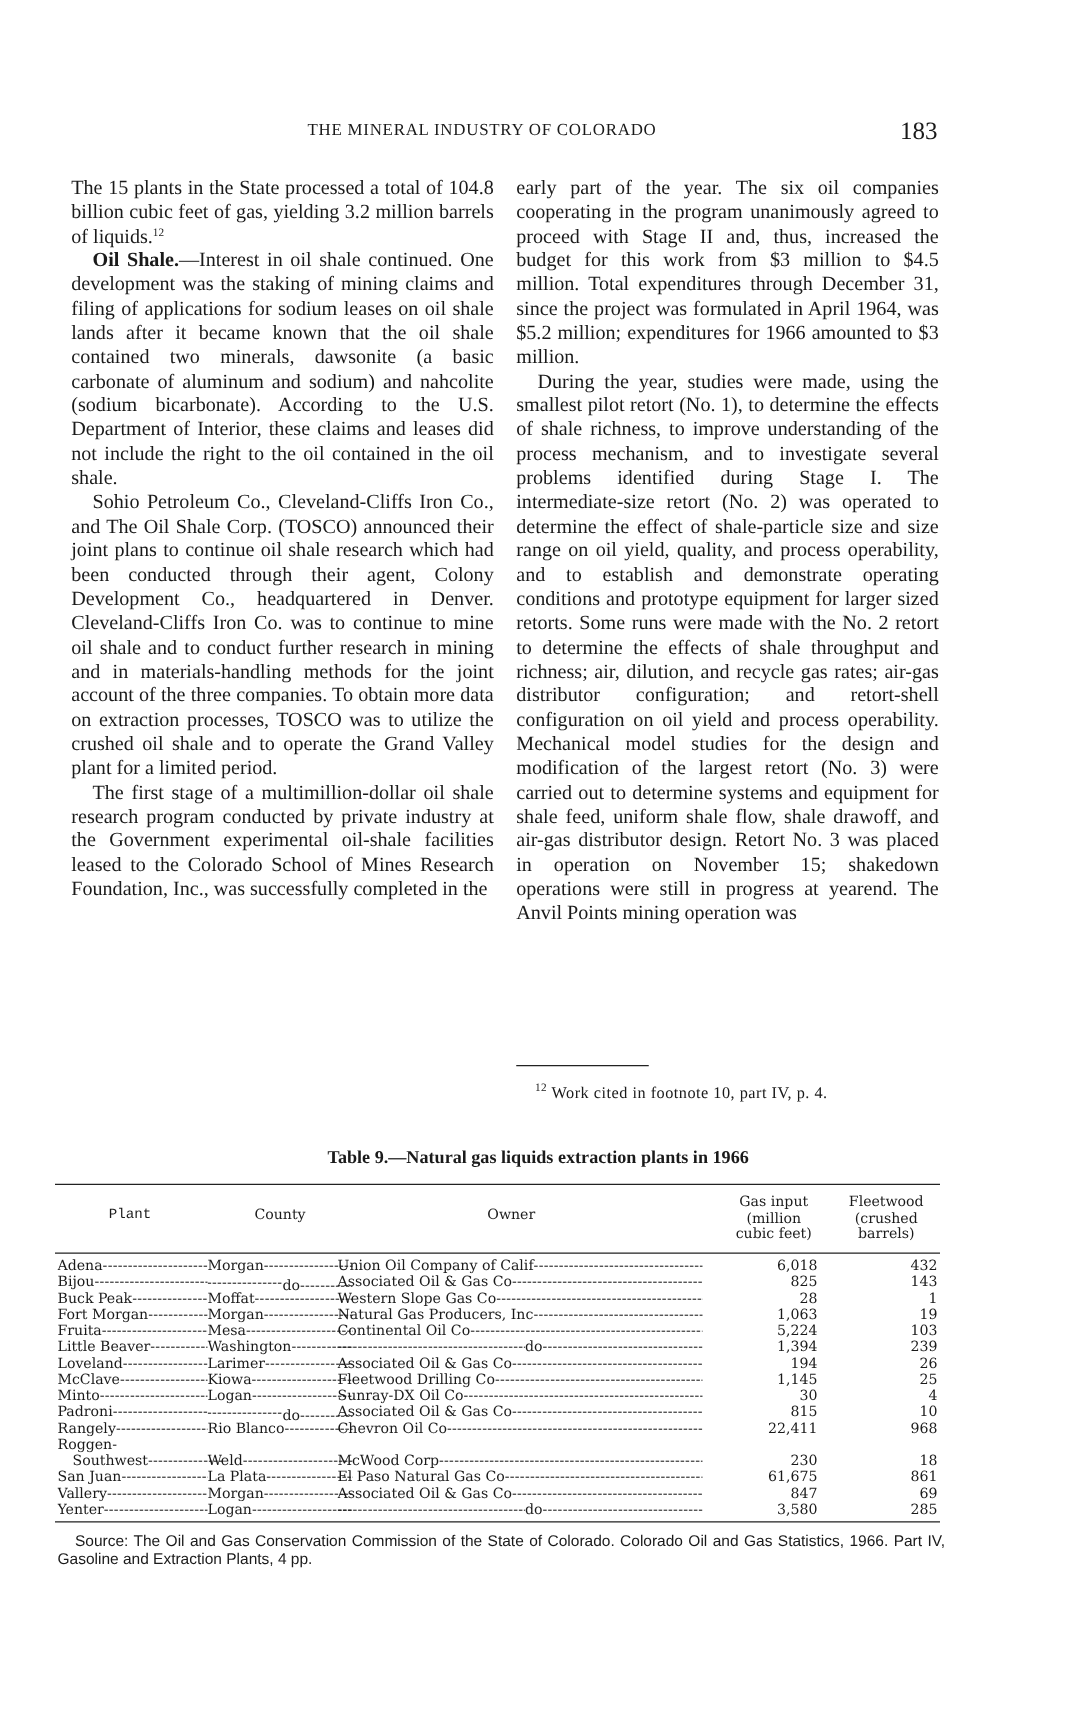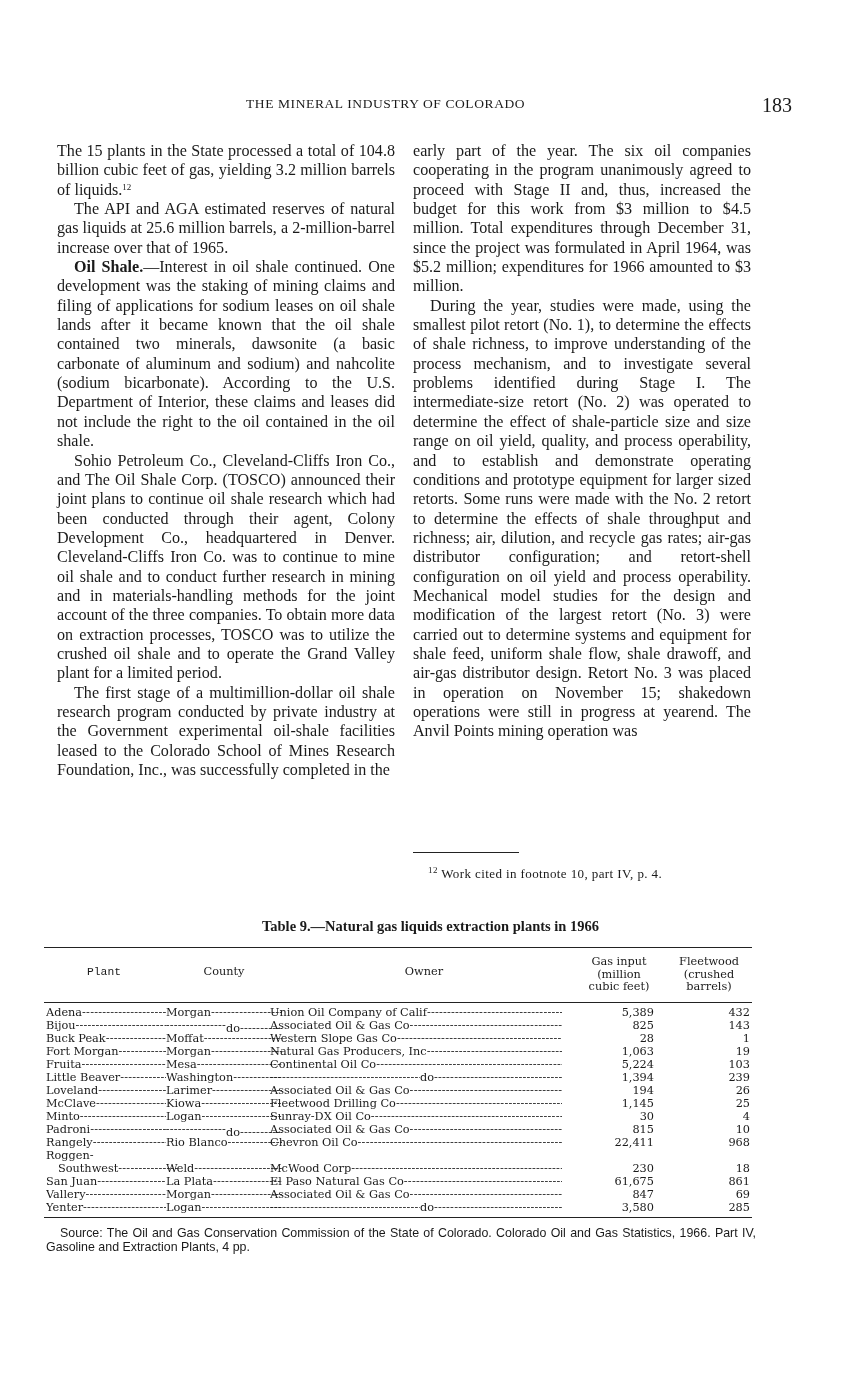--- a/index.html
+++ b/index.html
@@ -1,19 +1,19 @@
 <!DOCTYPE html>
 <html><head>
 <meta charset="utf-8">
 <style>
   html, body { margin: 0; padding: 0; background: #ffffff; }
   body { width: 861px; height: 1380px; position: relative; overflow: hidden; color: #1a1a1a; }
   .page { position: absolute; left: 0; top: 0; width: 861px; height: 1380px; font-family: "Liberation Serif", "DejaVu Serif", serif; padding-left: 36px; }
   .running-head { position: absolute; top: 96px; left: 246px; font-size: 13.5px; letter-spacing: 0.6px; font-weight: normal; }
-  .page-number { position: absolute; top: 94px; left: 762px; font-size: 20px; }
+  .page-number { position: absolute; top: 94px; left: 720px; font-size: 20px; }
   .col { position: absolute; top: 141px; width: 338px; font-size: 16.1px; line-height: 19.35px; text-align: justify; }
   .col-left { left: 57px; }
   .col-right { left: 413px; }
   .col p { margin: 0; text-indent: 17px; }
   .col p.noindent { text-indent: 0; }
   .col b { font-weight: bold; }
   sup { font-size: 9px; vertical-align: 5px; line-height: 0; }
   .fn-rule { position: absolute; left: 413px; top: 852px; width: 106px; border-top: 1px solid #222; }
   .footnote { position: absolute; left: 428px; top: 866px; font-size: 13px; letter-spacing: 0.4px; }
   .table-title { position: absolute; top: 918px; left: 0; width: 861px; text-align: center; font-size: 14.5px; font-weight: bold; }
@@ -35,60 +35,59 @@
 </head>
 <body>
 
 <div class="page">
 
   <div class="running-head">THE MINERAL INDUSTRY OF COLORADO</div>
   <div class="page-number">183</div>
 
   <div class="col col-left">
     <p class="noindent"><span>The 15 plants in the State processed a total of 104.8 billion cubic feet of gas, yielding 3.2 million barrels of liquids.</span><sup>12</sup></p>
-    <p>The API and AGA estimated reserves of natural gas liquids at 25.6 million barrels, a 2-million-barrel increase over that of 1965.</p>
     <p><b>Oil Shale.</b><span>—Interest in oil shale continued. One development was the staking of mining claims and filing of applications for sodium leases on oil shale lands after it became known that the oil shale contained two minerals, dawsonite (a basic carbonate of aluminum and sodium) and nahcolite (sodium bicarbonate). According to the U.S. Department of Interior, these claims and leases did not include the right to the oil contained in the oil shale.</span></p>
     <p>Sohio Petroleum Co., Cleveland-Cliffs Iron Co., and The Oil Shale Corp. (TOSCO) announced their joint plans to continue oil shale research which had been conducted through their agent, Colony Development Co., headquartered in Denver. Cleveland-Cliffs Iron Co. was to continue to mine oil shale and to conduct further research in mining and in materials-handling methods for the joint account of the three companies. To obtain more data on extraction processes, TOSCO was to utilize the crushed oil shale and to operate the Grand Valley plant for a limited period.</p>
     <p>The first stage of a multimillion-dollar oil shale research program conducted by private industry at the Government experimental oil-shale facilities leased to the Colorado School of Mines Research Foundation, Inc., was successfully completed in the</p>
   </div>
 
   <div class="col col-right">
     <p class="noindent">early part of the year. The six oil companies cooperating in the program unanimously agreed to proceed with Stage II and, thus, increased the budget for this work from $3 million to $4.5 million. Total expenditures through December 31, since the project was formulated in April 1964, was $5.2 million; expenditures for 1966 amounted to $3 million.</p>
     <p>During the year, studies were made, using the smallest pilot retort (No. 1), to determine the effects of shale richness, to improve understanding of the process mechanism, and to investigate several problems identified during Stage I. The intermediate-size retort (No. 2) was operated to determine the effect of shale-particle size and size range on oil yield, quality, and process operability, and to establish and demonstrate operating conditions and prototype equipment for larger sized retorts. Some runs were made with the No. 2 retort to determine the effects of shale throughput and richness; air, dilution, and recycle gas rates; air-gas distributor configuration; and retort-shell configuration on oil yield and process operability. Mechanical model studies for the design and modification of the largest retort (No. 3) were carried out to determine systems and equipment for shale feed, uniform shale flow, shale drawoff, and air-gas distributor design. Retort No. 3 was placed in operation on November 15; shakedown operations were still in progress at yearend. The Anvil Points mining operation was</p>
   </div>
 
   <div class="fn-rule"></div>
   <div class="footnote"><sup>12</sup> <span>Work cited in footnote 10, part IV, p. 4.</span></div>
 
   <div class="table-title">Table 9.—Natural gas liquids extraction plants in 1966</div>
 
   <div class="table-wrap">
     <div class="rule"></div>
     <div class="thead">
       <div class="th" style="left:20px; width:80px; top:18px;font-family:Liberation Mono, monospace;">Plant</div>
       <div class="th" style="left:140px; width:80px; top:18px;">County</div>
-      <div class="th" style="left:330px; width:100px; top:18px;">Owner</div>
+      <div class="th" style="left:315px; width:100px; top:18px;">Owner</div>
       <div class="th" style="left:534px; width:82px; top:8px;">
         <div>Gas input</div>
         <div>(million</div>
         <div>cubic feet)</div>
       </div>
       <div class="th" style="left:622px; width:86px; top:8px;">
         <div>Fleetwood</div>
         <div>(crushed</div>
         <div>barrels)</div>
       </div>
     </div>
     <div class="rule"></div>
     <div class="rows" id="table-rows">
         <div class="row">
           <div class="cell c-plant"><span class="lead">Adena</span></div>
           <div class="cell c-county"><span class="lead">Morgan</span></div>
           <div class="cell c-owner"><span class="lead">Union Oil Company of Calif</span></div>
-          <div class="cell c-gas"><span class="">5,389</span></div>
+          <div class="cell c-gas"><span class="">6,018</span></div>
           <div class="cell c-prod"><span class="">432</span></div>
         </div>
         <div class="row">
           <div class="cell c-plant"><span class="lead">Bijou</span></div>
           <div class="cell c-county" style="text-align: left; padding-right: 0px;"><span class="lead" style="display:inline-block;width:60px;overflow:hidden;direction:rtl;"></span><span>do</span><span class="lead"></span></div>
           <div class="cell c-owner"><span class="lead">Associated Oil &amp; Gas Co</span></div>
           <div class="cell c-gas"><span class="">825</span></div>
           <div class="cell c-prod"><span class="">143</span></div>
         </div>
         <div class="row">

